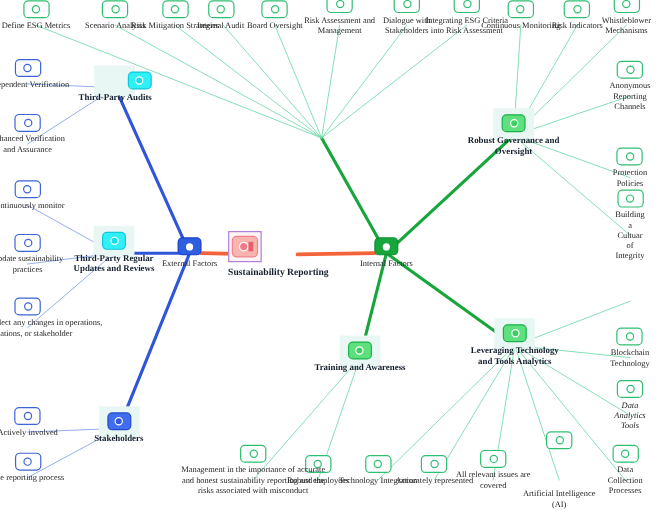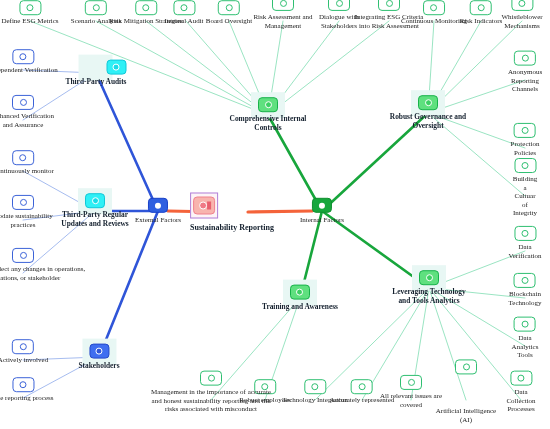--- a/index.html
+++ b/index.html
@@ -248,27 +248,20 @@
       </div>
       <div class="label">Third-Party Regular Updates and Reviews</div>
     </div>
     <div class="node branch bluefill" style="left: 99px; top: 357px;">
       <div class="halo"></div>
       <div class="chip">
         <div class="dot"></div>
       </div>
       <div class="label">Stakeholders</div>
     </div>
-    <div class="node branch green" style="left: 268px; top: 115px;">
-      <div class="halo"></div>
-      <div class="chip">
-        <div class="dot"></div>
-      </div>
-      <div class="label">Comprehensive Internal Controls</div>
-    </div>
     <div class="node branch green" style="left: 428px; top: 113px;">
       <div class="halo"></div>
       <div class="chip">
         <div class="dot"></div>
       </div>
       <div class="label">Robust Governance and Oversight</div>
     </div>
     <div class="node branch green" style="left: 429px; top: 288px;">
       <div class="halo"></div>
       <div class="chip">
@@ -360,33 +353,27 @@
         <div class="dot"></div>
       </div>
       <div class="label">Protection Policies</div>
     </div>
     <div class="node leaf green" style="left: 525px; top: 188px;">
       <div class="chip">
         <div class="dot"></div>
       </div>
       <div class="label">Building a Cultuar of Integrity</div>
     </div>
-    <div class="node leaf green" style="left: 525px; top: 243px;">
-      <div class="chip">
-        <div class="dot"></div>
-      </div>
-      <div class="label">Data Verification</div>
-    </div>
     <div class="node leaf green" style="left: 525px; top: 290px;">
       <div class="chip">
         <div class="dot"></div>
       </div>
       <div class="label">Blockchain Technology</div>
     </div>
-    <div class="node leaf green" style="left: 525px; top: 338px;">
+    <div class="node leaf green" style="left: 525px; top: 338px; font-style: italic;">
       <div class="chip">
         <div class="dot"></div>
       </div>
       <div class="label">Data Analytics Tools</div>
     </div>
     <div class="node leaf green" style="left: 521px; top: 392px;">
       <div class="chip">
         <div class="dot"></div>
       </div>
       <div class="label">Data Collection Processes</div>

